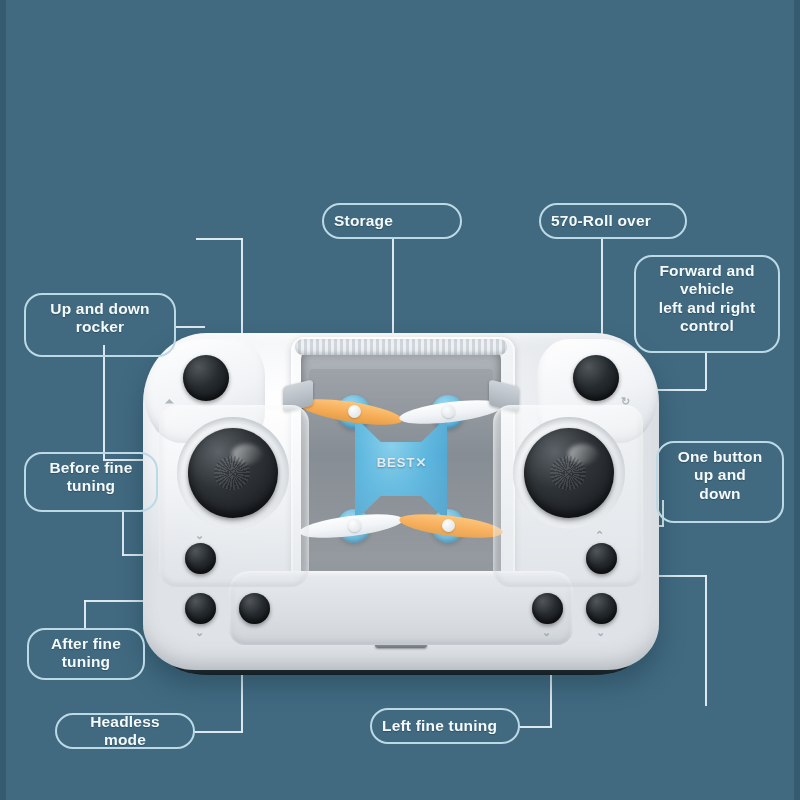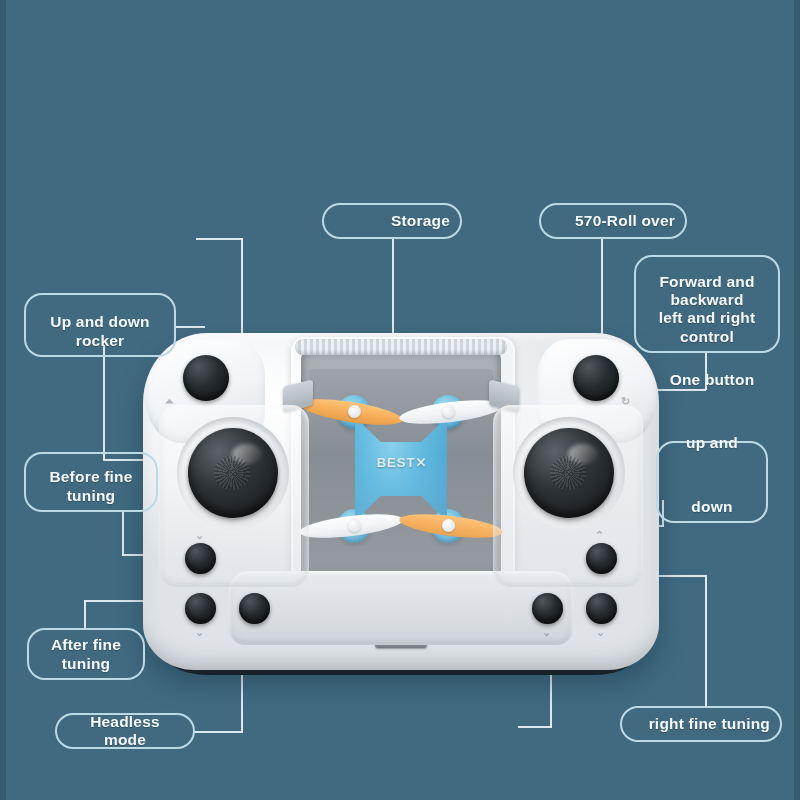--- a/index.html
+++ b/index.html
@@ -51,21 +51,21 @@
 
   
   .pill {
     position: absolute;
     box-sizing: border-box;
     border: 2px solid #bcd9e6;
     color: #f4fafc;
     background: transparent;
     display: flex;
     align-items: center;
-    justify-content: flex-end;
+    justify-content: flex-start;
     text-align: center;
     font-size: 15.5px;
     font-weight: 600;
     line-height: 1.18;
     padding: 5px 10px;
     letter-spacing: .2px;
     text-shadow: 0 1px 1px rgba(0,0,0,.25);
   }
   .pill.round { border-radius: 999px; }
   .pill.soft  { border-radius: 18px; }
@@ -447,43 +447,43 @@
     <span>570-Roll over</span>
   </div>
 
   <div class="pill soft" id="pill-rocker" style="left:24px; top:293px; width:152px; height:64px; flex-direction:column;">
     <span>Up and down</span>
     <span>rocker</span>
   </div>
 
   <div class="pill soft" id="pill-forward" style="left:634px; top:255px; width:146px; height:98px; flex-direction:column;">
     <span>Forward and</span>
-    <span>backward</span>
+    <span>vehicle</span>
     <span>left and right</span>
     <span>control</span>
   </div>
 
   <div class="pill soft" id="pill-before-fine" style="left:24px; top:452px; width:134px; height:60px; flex-direction:column;">
     <span>Before fine</span>
     <span>tuning</span>
   </div>
 
-  <div class="pill soft" id="pill-one-button" style="left:656px; top:441px; width:112px; height:82px; flex-direction:column;gap:45px;">
+  <div class="pill soft" id="pill-one-button" style="left:656px; top:441px; width:128px; height:82px; flex-direction:column;">
     <span>One button</span>
     <span>up and</span>
     <span>down</span>
   </div>
 
   <div class="pill soft" id="pill-after-fine" style="left:27px; top:628px; width:118px; height:52px; flex-direction:column;">
     <span>After fine</span>
     <span>tuning</span>
   </div>
 
   <div class="pill round" id="pill-headless" style="left:55px; top:713px; width:140px; height:36px;">
     <span>Headless mode</span>
   </div>
 
-
-  <div class="pill round" id="pill-right-fine" style="left:620px; top:706px; width:162px; height:36px;">
-    <span>right fine tuning</span>
-  </div>
+  <div class="pill round" id="pill-left-fine" style="left:370px; top:708px; width:150px; height:36px;">
+    <span>Left fine tuning</span>
+  </div>
+
 
 </div>
 
 </body></html>

